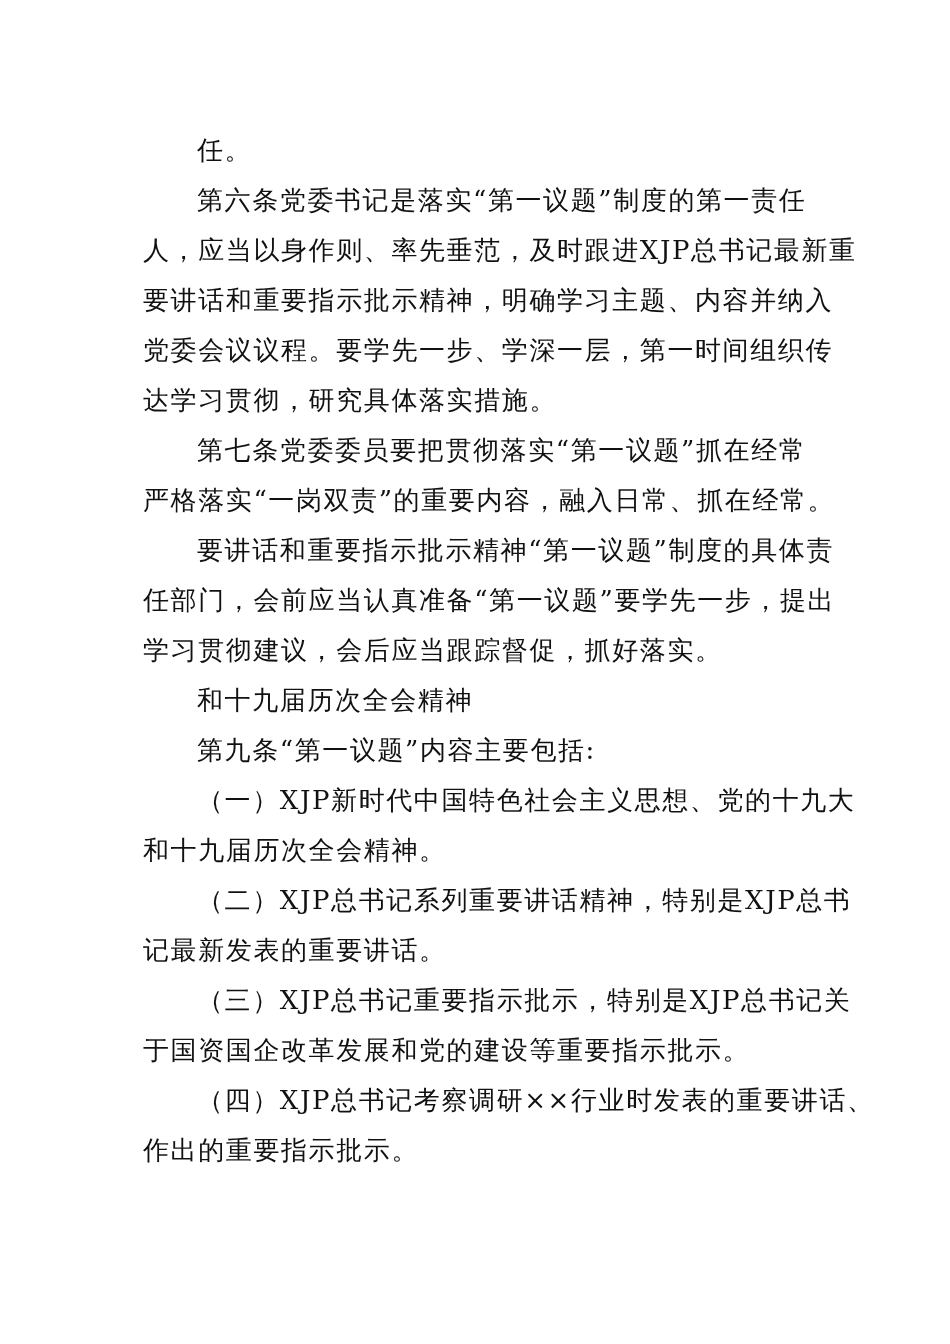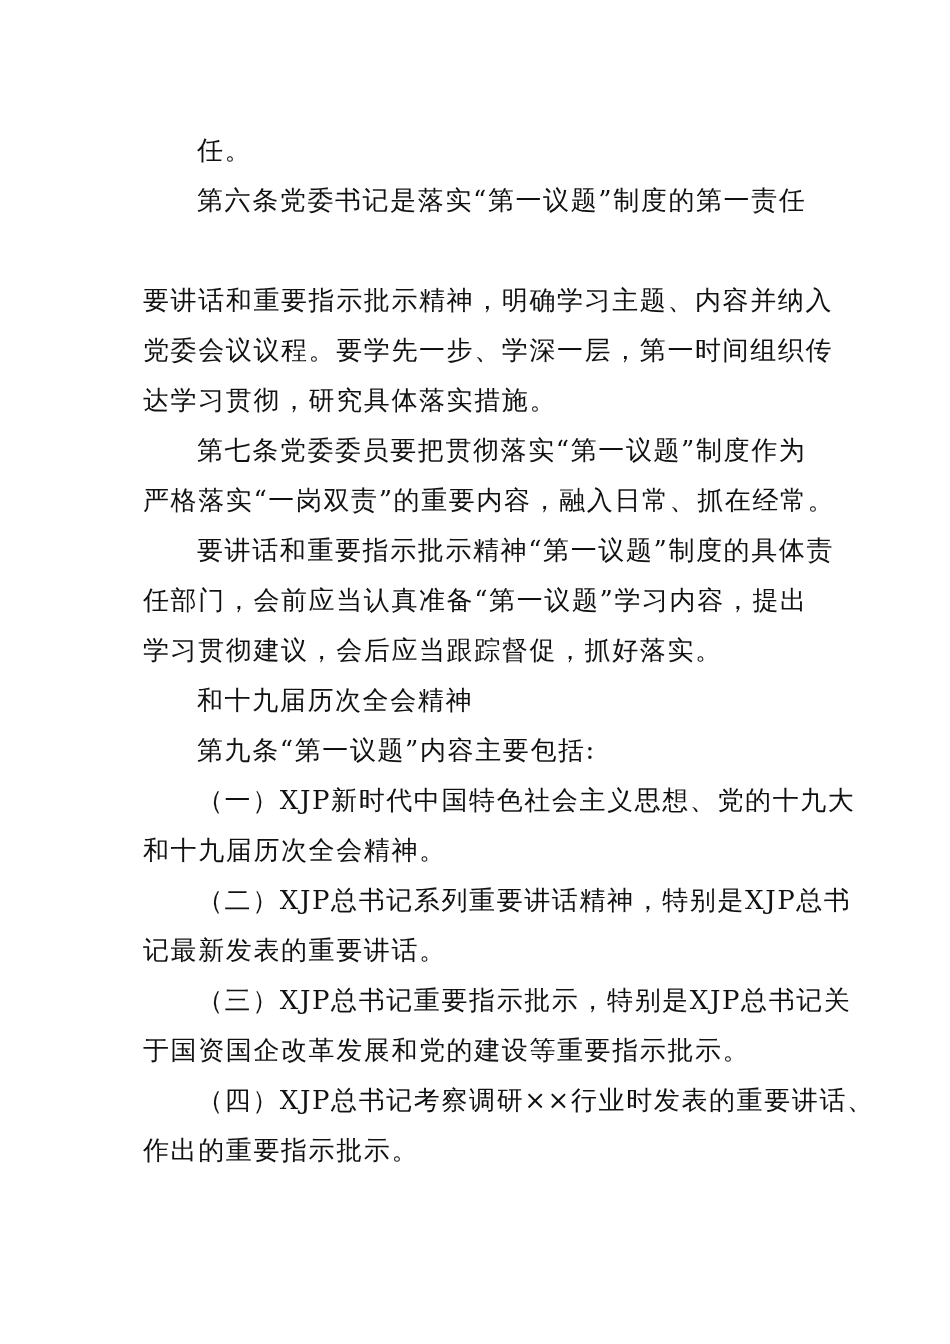--- a/index.html
+++ b/index.html
@@ -10,27 +10,28 @@
           letter-spacing: 1.6px; }
   .l0 { left: 143px; }
   .l1 { left: 197px; }
 </style>
 </head>
 <body>
 
 <div class="page">
   <div class="line l1" style="top:133px">任。</div>
   <div class="line l1" style="top:183px">第六条党委书记是落实“第一议题”制度的第一责任</div>
+  <div class="line l0" style="top:233px">人，应当以身作则、率先垂范，及时跟进XJP总书记最新重</div>
   <div class="line l0" style="top:333px">党委会议议程。要学先一步、学深一层，第一时间组织传</div>
   <div class="line l0" style="top:283px">要讲话和重要指示批示精神，明确学习主题、内容并纳入</div>
   <div class="line l0" style="top:383px">达学习贯彻，研究具体落实措施。</div>
-  <div class="line l1" style="top:433px">第七条党委委员要把贯彻落实“第一议题”制度作为</div>
+  <div class="line l1" style="top:433px">第七条党委委员要把贯彻落实“第一议题”抓在经常</div>
   <div class="line l0" style="top:483px">严格落实“一岗双责”的重要内容，融入日常、抓在经常。</div>
   <div class="line l1" style="top:533px">要讲话和重要指示批示精神“第一议题”制度的具体责</div>
-  <div class="line l0" style="top:583px">任部门，会前应当认真准备“第一议题”学习内容，提出</div>
+  <div class="line l0" style="top:583px">任部门，会前应当认真准备“第一议题”要学先一步，提出</div>
   <div class="line l0" style="top:633px">学习贯彻建议，会后应当跟踪督促，抓好落实。</div>
   <div class="line l1" style="top:683px">和十九届历次全会精神</div>
   <div class="line l1" style="top:733px">第九条“第一议题”内容主要包括:</div>
   <div class="line l1" style="top:783px">（一）XJP新时代中国特色社会主义思想、党的十九大</div>
   <div class="line l0" style="top:833px">和十九届历次全会精神。</div>
   <div class="line l1" style="top:883px">（二）XJP总书记系列重要讲话精神，特别是XJP总书</div>
   <div class="line l0" style="top:933px">记最新发表的重要讲话。</div>
   <div class="line l1" style="top:983px">（三）XJP总书记重要指示批示，特别是XJP总书记关</div>
   <div class="line l0" style="top:1033px">于国资国企改革发展和党的建设等重要指示批示。</div>
   <div class="line l1" style="top:1083px">（四）XJP总书记考察调研××行业时发表的重要讲话、</div>

